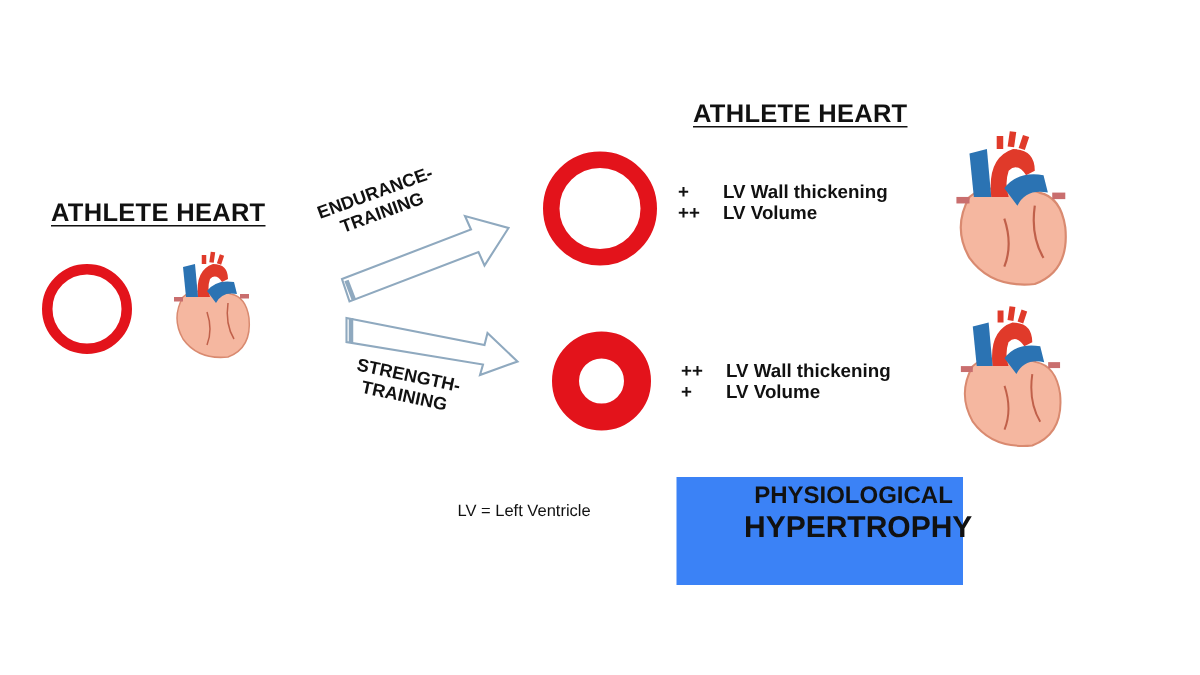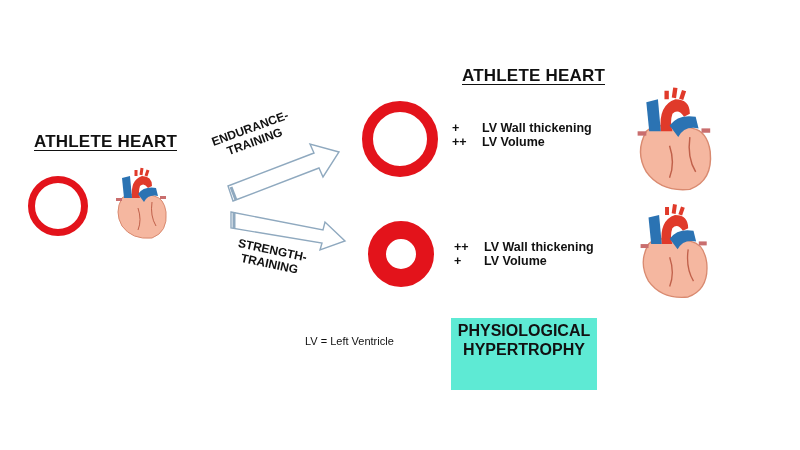--- a/index.html
+++ b/index.html
@@ -4,21 +4,21 @@
 <style>
   html, body { margin:0; padding:0; }
   body { width:800px; height:450px; background:#ffffff; position:relative; overflow:hidden;
          font-family: "Liberation Sans", "DejaVu Sans", sans-serif; color:#111; }
   .abs { position:absolute; }
   .title { font-weight:bold; font-size:17px; text-decoration:underline; text-underline-offset:3px; letter-spacing:0.2px; }
   .ring { position:absolute; border-radius:50%; border-style:solid; border-color:#e3131b; box-sizing:border-box; background:#fff; }
   .stat { font-weight:bold; font-size:12.5px; display:flex; }
   .stat .sign { width:30px; }
   .train { font-weight:bold; font-size:12px; line-height:14px; text-align:center; }
-  .box { background:#5eead4; text-align:center; font-weight:bold; }
+  .box { background:#3b82f6; text-align:center; font-weight:bold;padding-left:45px; }
   svg { position:absolute; overflow:visible; }
 </style>
 </head>
 <body>
 
 <div class="abs title" style="left:34px;top:132px;">ATHLETE HEART</div>
 
 <div class="ring" style="left:28px;top:176px;width:60px;height:60px;border-width:7px;"></div>
 
 <svg style="left:108px;top:168px;" width="62" height="72" viewBox="0 0 62 72">
@@ -94,14 +94,14 @@
   <path d="M30 26 Q36 18 48 20 L50 28 Q40 26 36 34Z" fill="#2b73b3"></path>
   <path d="M30 40 Q34 52 30 62 M44 34 Q42 48 48 58" stroke="#c0604a" stroke-width="1" fill="none"></path>
   <rect x="8" y="30" width="6" height="3" fill="#c96e6e"></rect>
     <rect x="52" y="28" width="6" height="3" fill="#c96e6e"></rect>
 </svg>
 
 <div class="abs" style="left:305px;top:335px;font-size:11px;font-weight:normal;">LV = Left Ventricle</div>
 
 <div class="abs box" style="left:451px;top:318px;width:146px;height:72px;">
   <div style="font-size:16px;margin-top:4px;">PHYSIOLOGICAL</div>
-  <div style="font-size:16px;margin-top:1px;">HYPERTROPHY</div>
+  <div style="font-size:20px;margin-top:1px;">HYPERTROPHY</div>
 </div>
 
 </body></html>

